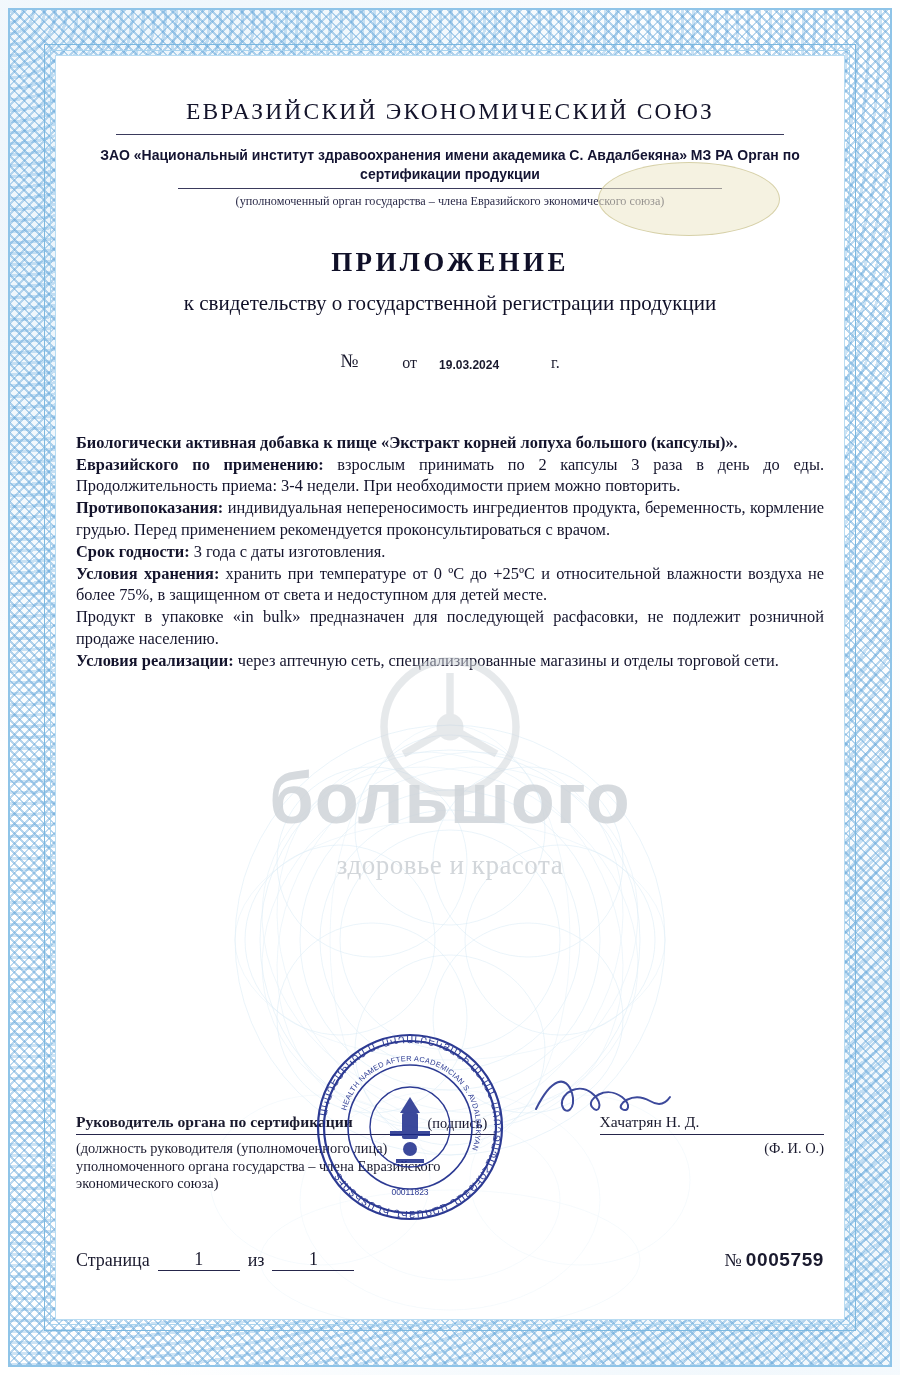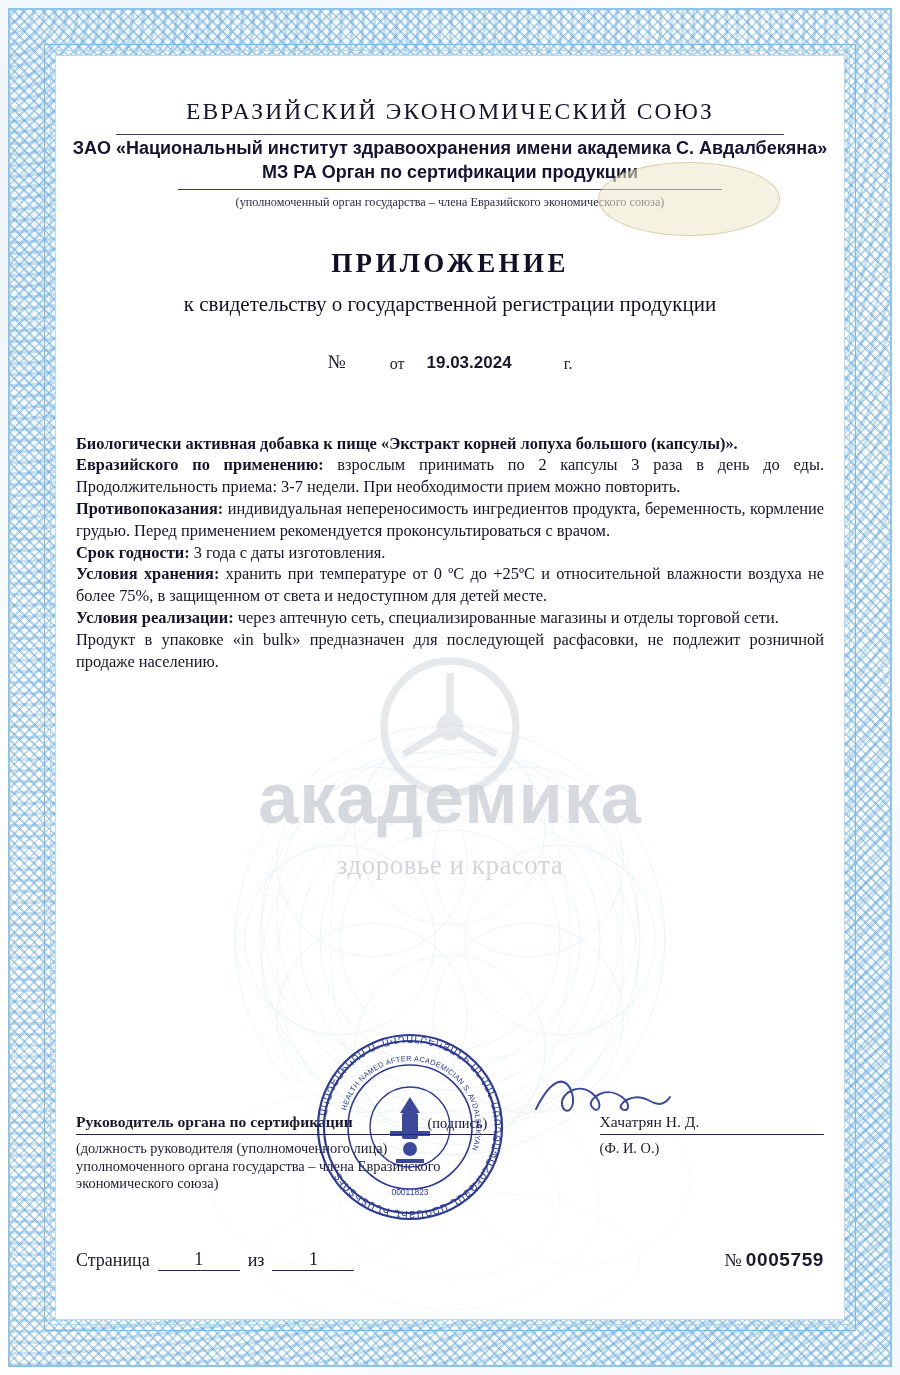--- a/index.html
+++ b/index.html
@@ -82,24 +82,24 @@
     font-weight: 400;
     color: #14142b;
   }
   .hr-thin {
     width: 86%;
     margin: 9px auto 0 auto;
     border-top: 1px solid #3a3a5c;
   }
   .org-line {
     font-family: "Liberation Sans", sans-serif;
-    font-size: 18px;
+    font-size: 14px;
     font-weight: bold;
     line-height: 1.35;
-    margin-top: 1px;
+    margin-top: 11px;
     color: #141432;
   }
   .hr-thin2 {
     width: 70%;
     margin: 4px auto 0 auto;
     border-top: 1px solid #3a3a5c;
   }
   .org-sub {
     font-size: 12.2px;
     margin-top: 5px;
@@ -133,21 +133,21 @@
   .num-value {
     font-family: "Liberation Sans", sans-serif;
     font-size: 17.4px;
     font-weight: bold;
     letter-spacing: .2px;
     padding: 0 6px;
   }
   .ot-label { font-size: 16px; padding-left: 26px; }
   .date-value {
     font-family: "Liberation Sans", sans-serif;
-    font-size: 17px;
+    font-size: 12px;
     font-weight: bold;
     padding: 0 4px;
   }
   .g-label { font-size: 16px; padding-left: 30px; }
 
   
   .body-text {
     position: relative;
     margin: 60px 14px 0 14px;
     font-size: 16.4px;
@@ -218,21 +218,21 @@
     text-align: left;
   }
   .sign-caption-row {
     display: flex;
     justify-content: space-between;
     margin-top: 5px;
     font-size: 14.4px;
     line-height: 1.22;
   }
   .sign-caption-left { width: 56%; }
-  .sign-caption-right { width: 30%; text-align: left; }
+  .sign-caption-right { width: 30%; text-align: right; }
   .sign-hint {
     position: absolute;
     left: 47%;
     top: 2px;
     font-size: 14.4px;
     color: #14142c;
   }
 
   
   .stamp {
@@ -361,50 +361,50 @@
       <span class="ot-label">от</span>
       <span class="date-value">19.03.2024</span>
       <span class="g-label">г.</span>
     </div>
 
     <div class="body-text">
       <p>
         <b>Биологически активная добавка к пище «Экстракт корней лопуха большого (капсулы)».</b>
       </p>
       <p>
-        <b>Евразийского по применению:</b><span> взрослым принимать по 2 капсулы 3 раза в день до еды. Продолжительность приема: 3-7 недели. При необходимости прием можно повторить.</span>
+        <b>Евразийского по применению:</b><span> взрослым принимать по 2 капсулы 3 раза в день до еды. Продолжительность приема: 3-4 недели. При необходимости прием можно повторить.</span>
       </p>
       <p>
         <b>Противопоказания:</b><span> индивидуальная непереносимость ингредиентов продукта, беременность, кормление грудью. Перед применением рекомендуется проконсультироваться с врачом.</span>
       </p>
       <p>
         <b>Срок годности:</b><span> 3 года с даты изготовления.</span>
       </p>
       <p>
         <b>Условия хранения:</b><span> хранить при температуре от 0 ºС до +25ºС и относительной влажности воздуха не более 75%, в защищенном от света и недоступном для детей месте.</span>
       </p>
+      <p>Продукт в упаковке «in bulk» предназначен для последующей расфасовки, не подлежит розничной продаже населению.</p>
       <p>
         <b>Условия реализации:</b><span> через аптечную сеть, специализированные магазины и отделы торговой сети.</span>
       </p>
-      <p>Продукт в упаковке «in bulk» предназначен для последующей расфасовки, не подлежит розничной продаже населению.</p>
     </div>
 
     <div class="watermark">
       <div class="wm-logo">
         <svg viewBox="0 0 100 100" xmlns="http://www.w3.org/2000/svg">
           <g fill="none" stroke="#cfd4d9" stroke-width="5">
             <circle cx="50" cy="50" r="44"></circle>
             <path d="M50 50 L50 14"></path>
             <path d="M50 50 L19 68"></path>
             <path d="M50 50 L81 68"></path>
             <circle cx="50" cy="50" r="9" fill="#cfd4d9" stroke="none"></circle>
           </g>
         </svg>
       </div>
-      <div class="wm-main">академика</div>
+      <div class="wm-main">большого</div>
       <div class="wm-sub">здоровье и красота</div>
     </div>
 
     <div class="sign-area">
       <div class="sign-row">
         <div class="sign-left">Руководитель органа по сертификации</div>
         <div class="sign-right">Хачатрян Н. Д.</div>
       </div>
       <div class="sign-caption-row">
         <div class="sign-caption-left">(должность руководителя (уполномоченного лица) уполномоченного органа государства – члена Евразийского экономического союза)</div>

